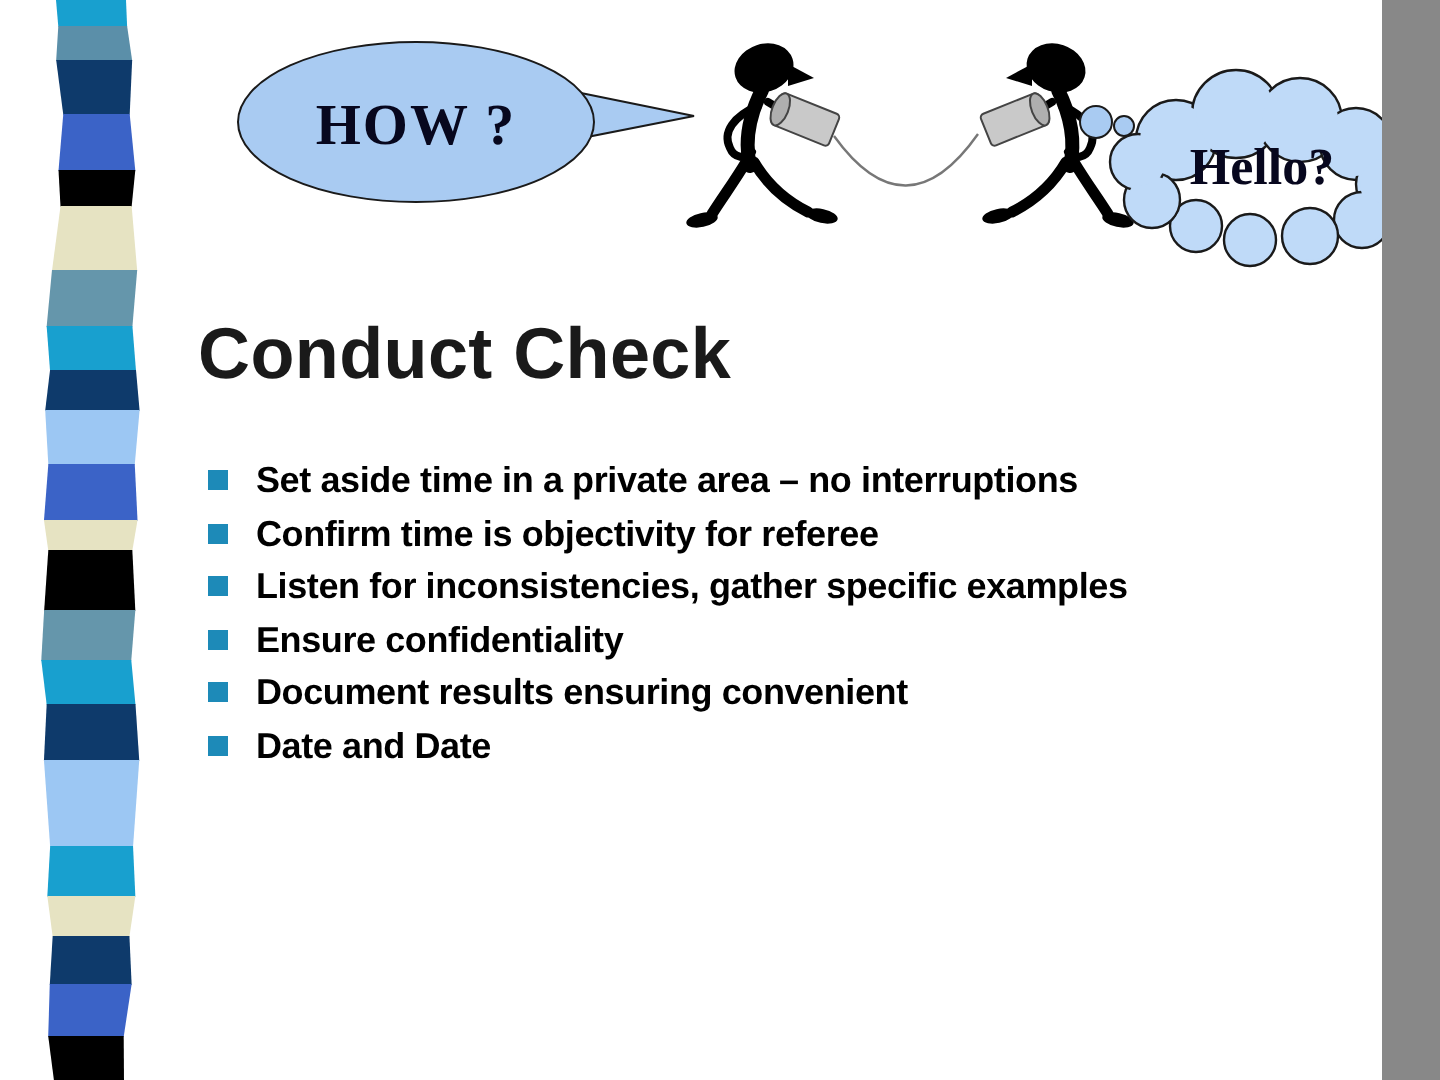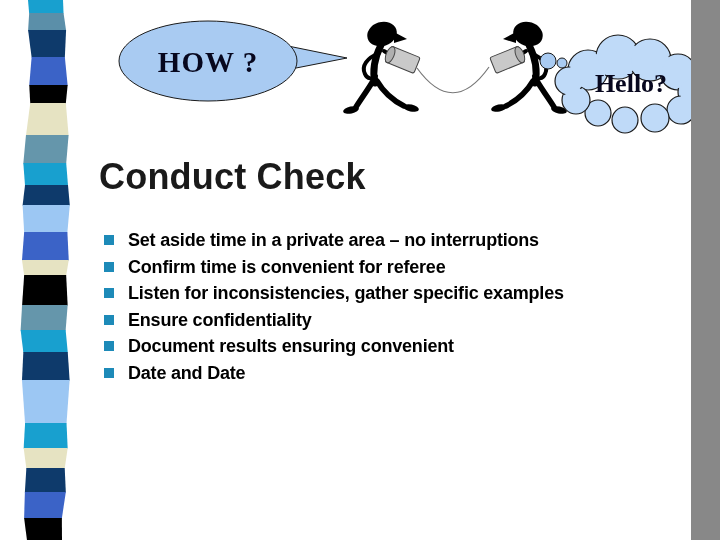--- a/index.html
+++ b/index.html
@@ -132,21 +132,21 @@
 
   <h1 class="slide-title">Conduct Check</h1>
 
   <ul class="bullet-list">
     <li class="bullet-row">
       <span class="bullet-marker"></span>
       <span class="bullet-text">Set aside time in a private area – no interruptions</span>
     </li>
     <li class="bullet-row">
       <span class="bullet-marker"></span>
-      <span class="bullet-text">Confirm time is convenient for referee</span>
+      <span class="bullet-text">Confirm time is objectivity for referee</span>
     </li>
     <li class="bullet-row">
       <span class="bullet-marker"></span>
       <span class="bullet-text">Listen for inconsistencies, gather specific examples</span>
     </li>
     <li class="bullet-row">
       <span class="bullet-marker"></span>
       <span class="bullet-text">Ensure confidentiality</span>
     </li>
     <li class="bullet-row">

